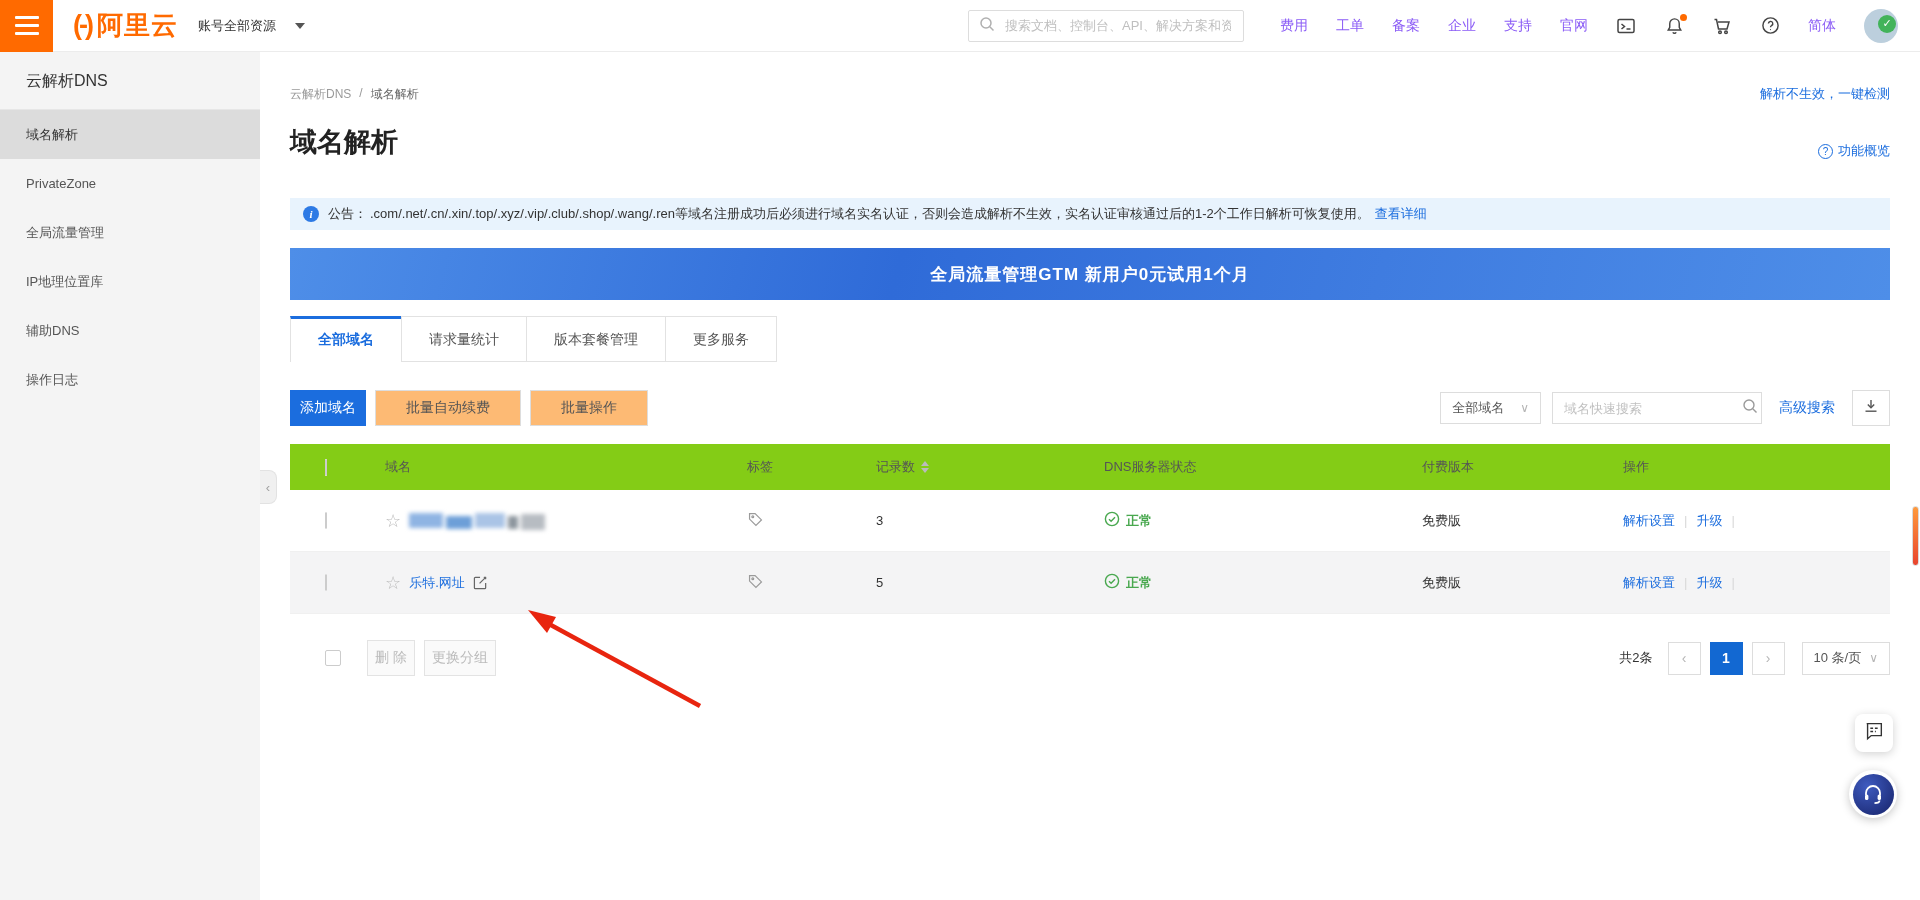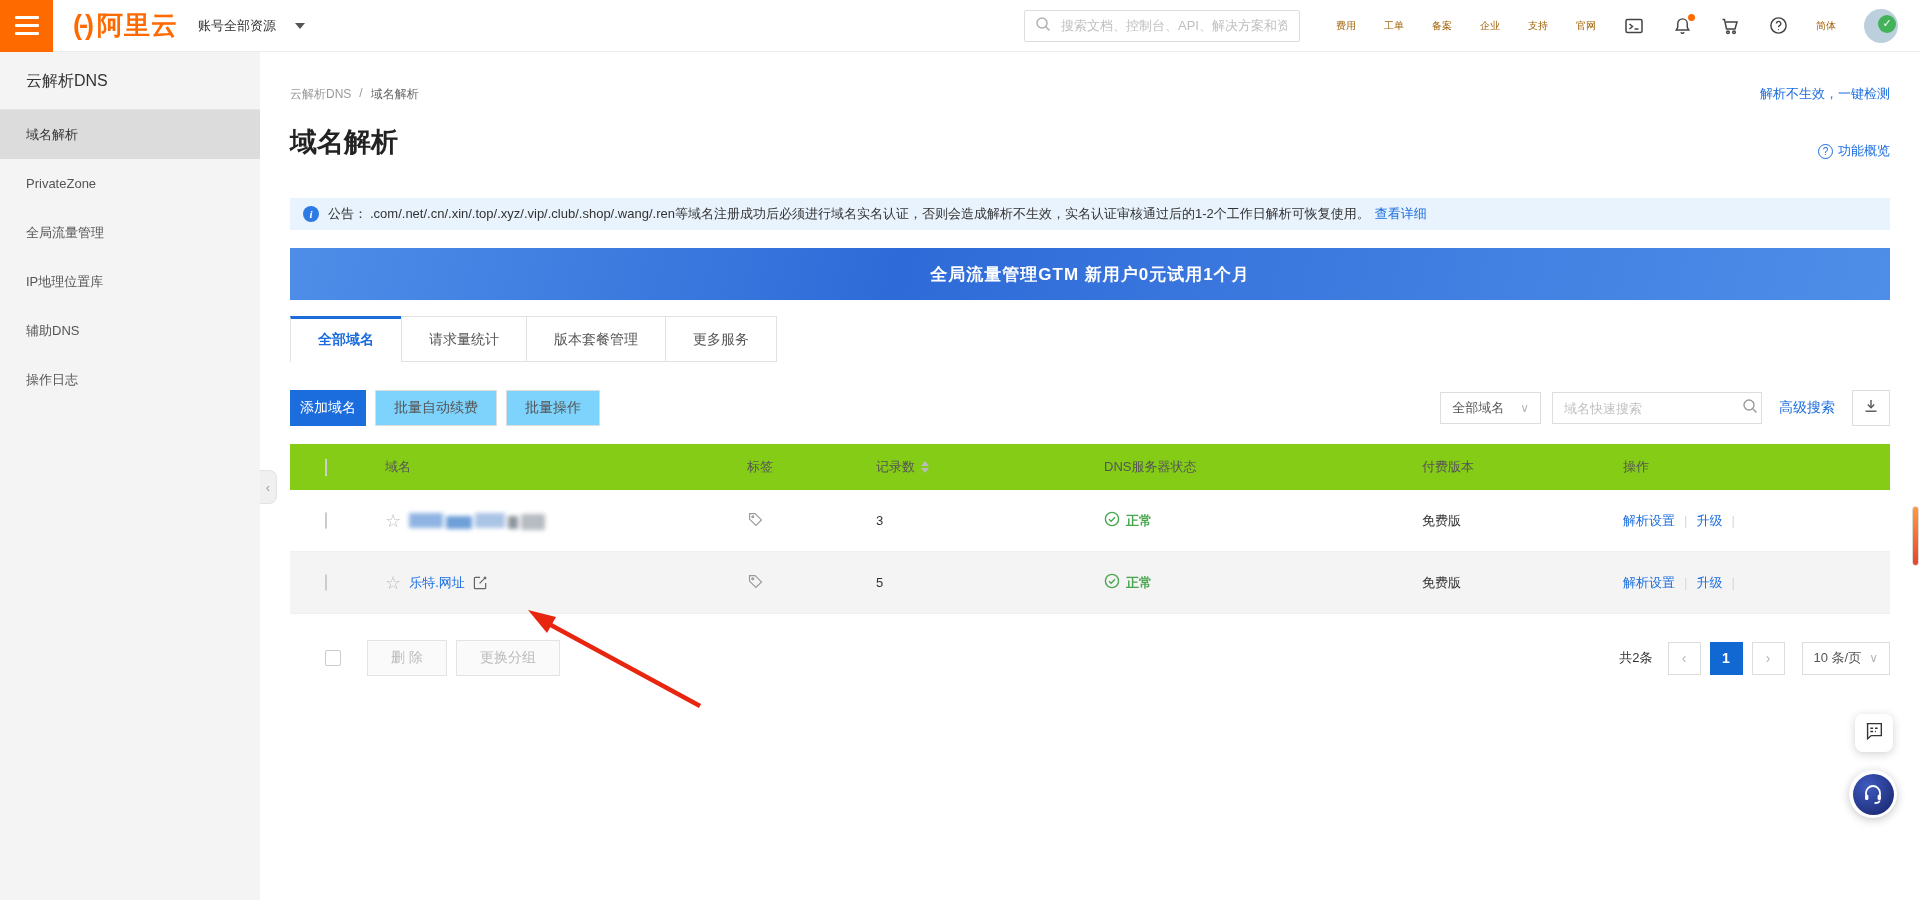--- a/index.html
+++ b/index.html
@@ -18,21 +18,21 @@
   .logo { display:flex; align-items:center; margin-left:20px; flex:none; cursor:pointer; }
   .logo .mark { color:#ff6a00; font-weight:bold; font-size:27px; letter-spacing:-3px; margin-right:6px; }
   .logo .word { color:#ff6a00; font-weight:bold; font-size:26px; letter-spacing:1px; }
   .account { display:flex; align-items:center; gap:19px; margin-left:20px; font-size:13px; color:#333; cursor:pointer; }
   .caret-down { width:0; height:0; border-left:5px solid transparent; border-right:5px solid transparent; border-top:6px solid #555; }
   .nav-search { margin-left:auto; width:276px; height:32px; border:1px solid #ddd; border-radius:2px;
     display:flex; align-items:center; padding:0 10px; gap:8px; }
   .nav-search input { border:0; outline:0; flex:1; font-size:13px; color:#333; background:transparent; }
   .nav-search input::placeholder { color:#bfbfbf; }
   .nav-right { display:flex; align-items:center; gap:28px; margin-left:36px; padding-right:22px; }
-  .nav-link { font-size:10px; color:#a16207; cursor:pointer; white-space:nowrap; }
+  .nav-link { font-size:14px; color:#8b5cf6; cursor:pointer; white-space:nowrap; }
   .nav-ico { position:relative; width:20px; height:20px; display:flex; align-items:center; justify-content:center; cursor:pointer; }
   .nav-ico svg { display:block; }
   .bell-dot { position:absolute; top:-2px; right:-3px; width:7px; height:7px; border-radius:50%; background:#ff6a00; }
   .avatar { width:34px; height:34px; border-radius:50%; background:#bccfdd; position:relative; cursor:pointer; flex:none; }
   .avatar .shield { position:absolute; right:2px; top:6px; width:18px; height:18px; border-radius:50%;
     background:#42b35a; display:flex; align-items:center; justify-content:center; color:#fff; font-size:11px; font-weight:bold; }
   
   .sidebar { position:absolute; top:52px; left:0; width:260px; bottom:0; background:#f4f4f4; }
   .sidebar-title { height:58px; line-height:58px; padding-left:26px; font-size:16px; color:#333; border-bottom:1px solid #e6e6e6; }
   .side-item { height:49px; line-height:49px; padding-left:26px; font-size:13px; color:#555; cursor:pointer; }
@@ -64,21 +64,21 @@
     display:flex; align-items:center; justify-content:center; color:#fff; font-size:17px; font-weight:bold; letter-spacing:1px; }
   
   .tabs { margin-top:16px; display:flex; height:46px; }
   .tab { height:46px; line-height:44px; padding:0 27px; border:1px solid #e2e2e2; margin-left:-1px;
     font-size:14px; color:#555; background:#fff; cursor:pointer; white-space:nowrap; }
   .tab.active { margin-left:0; border-top:3px solid #1b6dde; border-bottom:none; line-height:41px;
     color:#1b6dde; font-weight:bold; }
   
   .toolbar { margin-top:28px; display:flex; align-items:center; }
   .btn-primary { height:36px; padding:0 10px; background:#1b6dde; border:none; color:#fff; font-size:14px; cursor:pointer; }
-  .btn { height:36px; padding:0 18px; background:#7dd3fc; border:1px solid #ddd; color:#555; font-size:14px; margin-left:9px; cursor:pointer; }
+  .btn { height:36px; padding:0 30px; background:#fdba74; border:1px solid #ddd; color:#555; font-size:14px; margin-left:9px; cursor:pointer; }
   .toolbar-right { margin-left:auto; display:flex; align-items:center; gap:11px; }
   .select-box { height:32px; border:1px solid #ddd; display:flex; align-items:center; padding:0 11px;
     font-size:13px; color:#555; gap:16px; cursor:pointer; background:#fff; }
   .select-box .v { color:#b5b5b5; font-size:12px; }
   .quick-search { width:210px; height:32px; border:1px solid #ddd; display:flex; align-items:center; padding:0 9px; background:#fff; }
   .quick-search input { border:0; outline:0; flex:1; font-size:13px; color:#333; }
   .quick-search input::placeholder { color:#c0c0c0; }
   .adv-link { font-size:14px; margin:0 6px; }
   .dl-btn { width:38px; height:36px; border:1px solid #ddd; background:#fff; display:flex; align-items:center; justify-content:center; cursor:pointer; }
   
@@ -102,21 +102,21 @@
   .b2 { width:26px; height:13px; background:#6d9fd8; margin-top:3px; }
   .b3 { width:30px; height:15px; background:#aac4e6; }
   .b4 { width:10px; height:13px; background:#8d969e; margin-top:4px; }
   .b5 { width:24px; height:16px; background:#b7bcc2; margin-top:2px; }
   .icon-btn { display:inline-flex; align-items:center; justify-content:center; cursor:pointer; }
   .status-cell { display:flex; align-items:center; gap:6px; color:#49a84f;font-weight:bold; }
   .actions a { text-decoration:none; }
   .sep { color:#d8d8d8; margin:0 9px; }
   
   .tfoot { margin-top:26px; display:flex; align-items:center; }
-  .btn-disabled { height:36px; padding:0 23px; background:#fafafa; border:1px solid #e3e3e3; color:#bbb; font-size:14px; cursor:not-allowed; }
+  .btn-disabled { height:36px; padding:0 7px; background:#fafafa; border:1px solid #e3e3e3; color:#bbb; font-size:14px; cursor:not-allowed; }
   .btn-disabled.first { margin-left:26px; }
   .btn-disabled + .btn-disabled { margin-left:9px; }
   .tfoot-right { margin-left:auto; display:flex; align-items:center; gap:9px; }
   .total { font-size:13px; color:#333; margin-right:6px; }
   .pg { width:33px; height:33px; border:1px solid #ddd; background:#fff; display:flex; align-items:center;
     justify-content:center; font-size:14px; color:#b5b5b5; cursor:pointer; }
   .pg.active { background:#1268d2; border-color:#1268d2; color:#fff; font-weight:bold; cursor:default; }
   .page-size { height:33px; border:1px solid #ddd; background:#fff; display:flex; align-items:center;
     gap:8px; padding:0 11px; font-size:13px; color:#555; margin-left:8px; cursor:pointer; }
   

